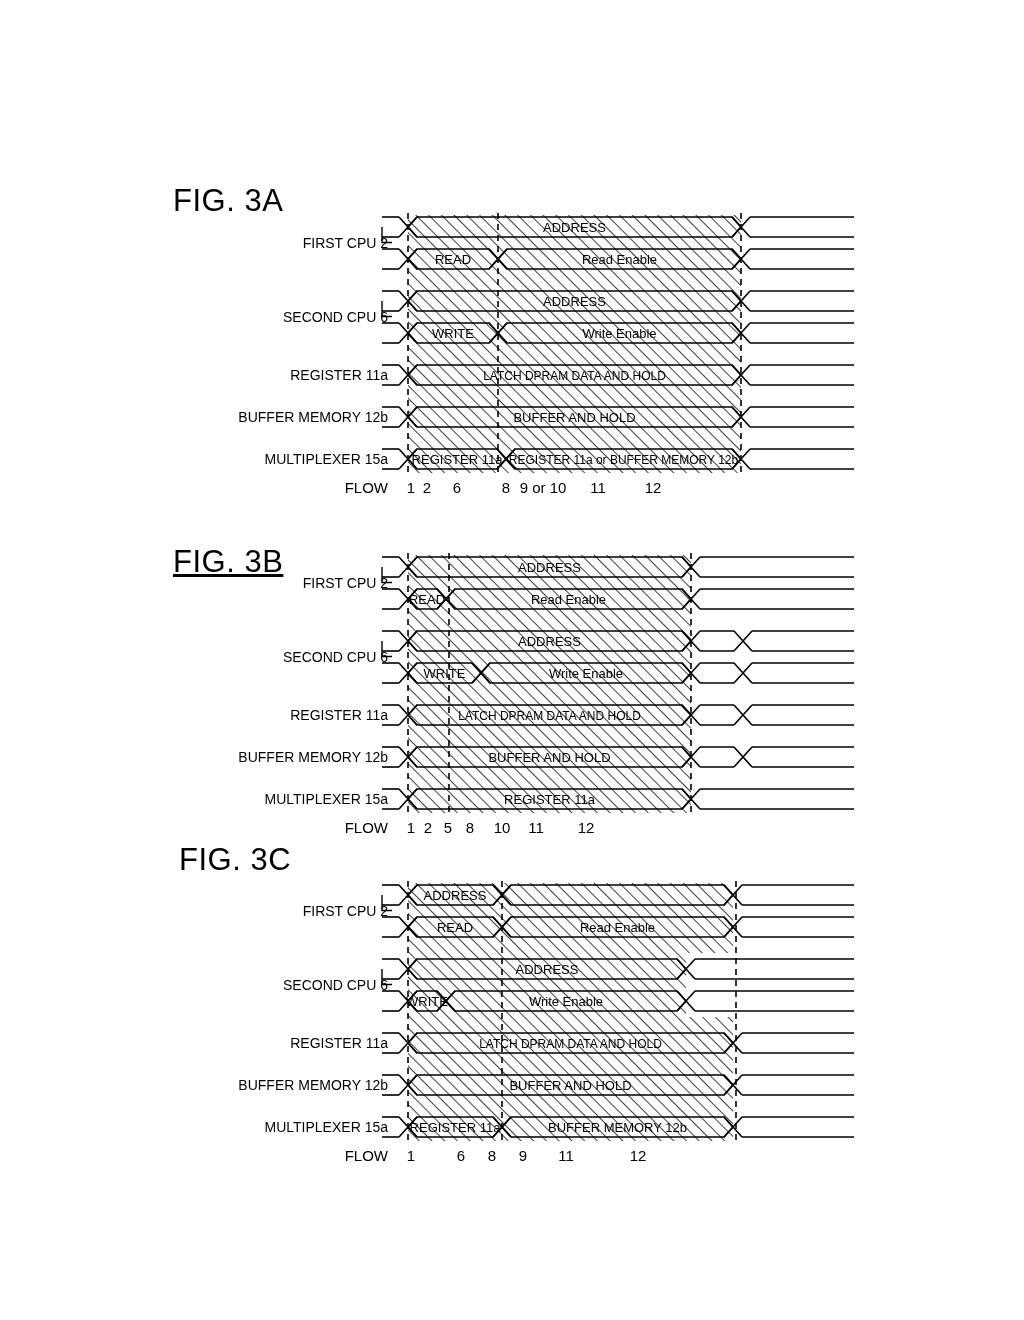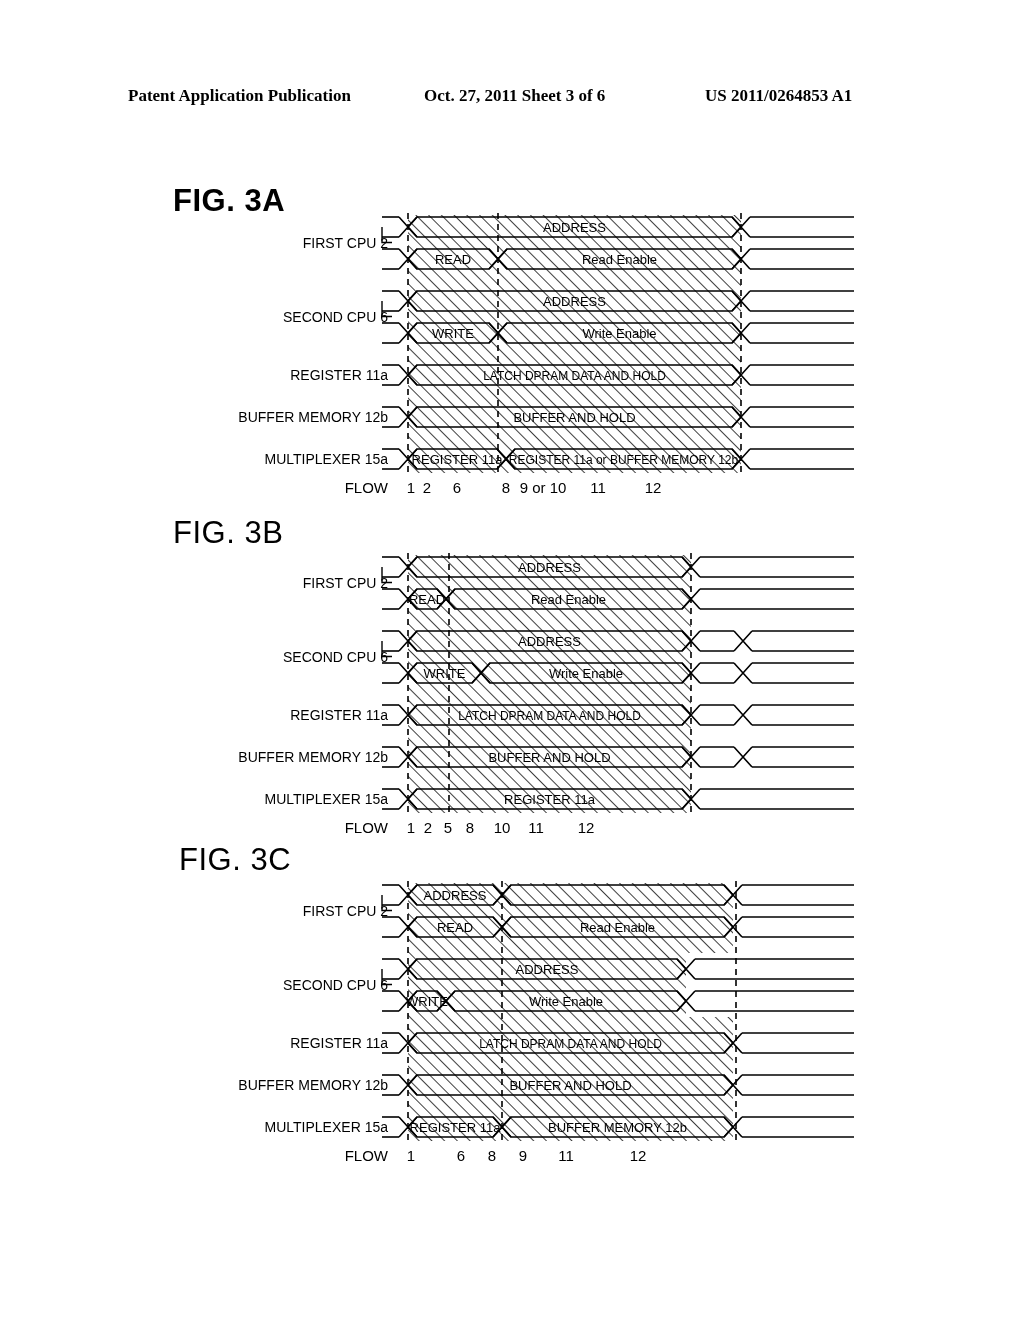--- a/index.html
+++ b/index.html
@@ -36,28 +36,23 @@
   .wire{fill:none;stroke:#000;stroke-width:1.6;}
   .busoutline{fill:none;stroke:#000;stroke-width:1.7;}
   .dash{stroke:#000;stroke-width:1.6;stroke-dasharray:6 5;fill:none;}
   .leader{stroke:#000;stroke-width:1.4;fill:none;}
 </style>
 </head>
 <body>
 
 <div class="page">
 
-  <div class="hdr">
-    <span class="h1">Patent Application Publication</span>
-    <span class="h2">Oct. 27, 2011   Sheet 3 of 6</span>
-    <span class="h3">US 2011/0264853 A1</span>
-  </div>
 
   <div class="fig" id="fig-3a" style="top:0px;height:0"></div>
-  <div class="figtitle" style="left:173px;top:183px;font-weight:bold;">FIG. 3A</div>
+  <div class="figtitle" style="left:173px;top:183px;">FIG. 3A</div>
   <div class="svgwrap" id="wrap-3a" style="left:0px;top:205px;">
       <svg width="1024" height="300" viewBox="0 0 1024 300">
         <defs>
           <pattern id="hatch-fig-3a" width="9" height="9" patternUnits="userSpaceOnUse" patternTransform="rotate(-45 0 0)">
             <rect width="9" height="9" fill="#fff"></rect>
             <line x1="0" y1="0" x2="0" y2="9" stroke="#000" stroke-width="1.5"></line>
           </pattern>
         </defs>
         <rect x="372" y="10" width="333" height="258" fill="url(#hatch-fig-3a)"></rect>
         <line x1="372" y1="8" x2="372" y2="270" class="dash"></line>
@@ -153,21 +148,21 @@
         <text x="375" y="288" class="flownum">1</text>
         <text x="391" y="288" class="flownum">2</text>
         <text x="421" y="288" class="flownum">6</text>
         <text x="470" y="288" class="flownum">8</text>
         <text x="507" y="288" class="flownum">9 or 10</text>
         <text x="562" y="288" class="flownum">11</text>
         <text x="617" y="288" class="flownum">12</text>
       </svg>
     </div>
 
-  <div class="figtitle" style="left:173px;top:515px;">FIG. 3B</div>
+  <div class="figtitle" style="left:173px;top:544px;text-decoration:underline;">FIG. 3B</div>
   <div class="svgwrap" id="wrap-3b" style="left:0px;top:545px;">
       <svg width="1024" height="300" viewBox="0 0 1024 300">
         <defs>
           <pattern id="hatch-fig-3b" width="9" height="9" patternUnits="userSpaceOnUse" patternTransform="rotate(-45 0 0)">
             <rect width="9" height="9" fill="#fff"></rect>
             <line x1="0" y1="0" x2="0" y2="9" stroke="#000" stroke-width="1.5"></line>
           </pattern>
         </defs>
         <rect x="372" y="10" width="283" height="258" fill="url(#hatch-fig-3b)"></rect>
         <line x1="372" y1="8" x2="372" y2="270" class="dash"></line>

